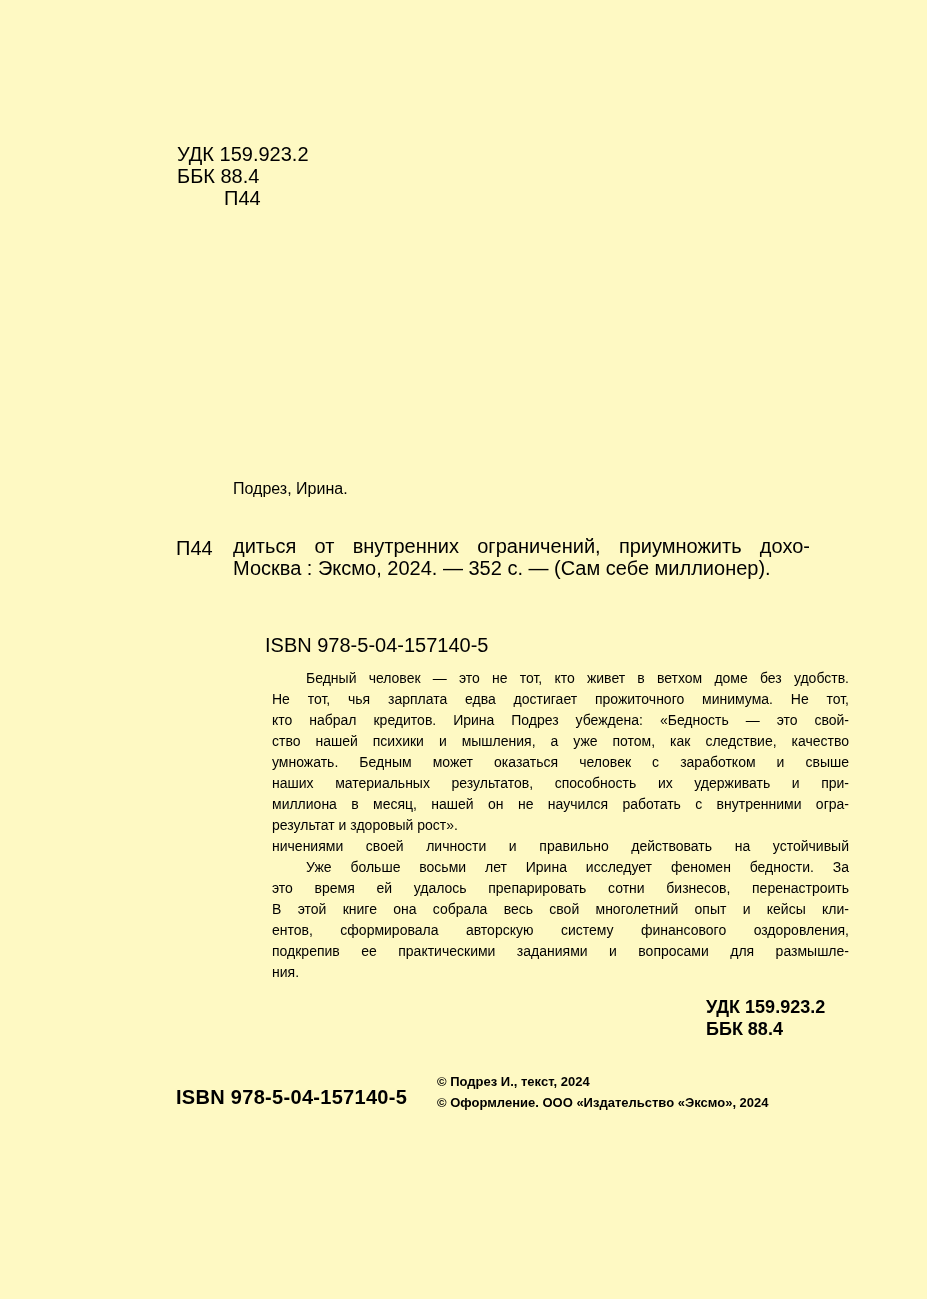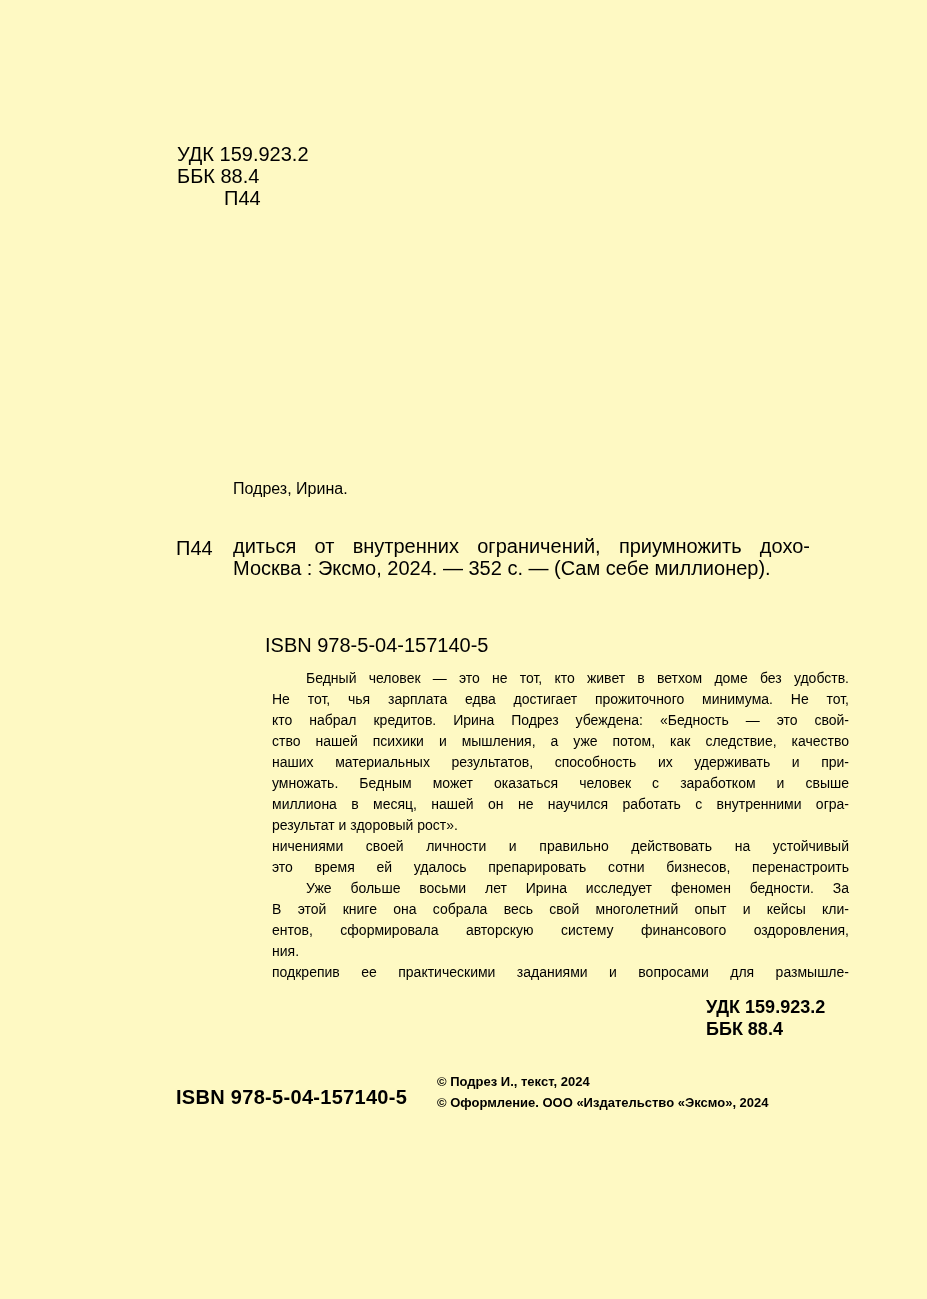--- a/index.html
+++ b/index.html
@@ -126,33 +126,33 @@
       <div class="jline last">Москва : Эксмо, 2024. — 352 с. — (Сам себе миллионер).</div>
     </div>
   <div class="isbn-mid">ISBN 978-5-04-157140-5</div>
 
   <div class="annotation">
     <div class="justified">
         <div class="jline first">Бедный человек — это не тот, кто живет в ветхом доме без удобств.</div>
         <div class="jline">Не тот, чья зарплата едва достигает прожиточного минимума. Не тот,</div>
         <div class="jline">кто набрал кредитов. Ирина Подрез убеждена: «Бедность — это свой-</div>
         <div class="jline">ство нашей психики и мышления, а уже потом, как следствие, качество</div>
+        <div class="jline">умножать. Бедным может оказаться человек с заработком и свыше</div>
         <div class="jline">наших материальных результатов, способность их удерживать и при-</div>
-        <div class="jline">умножать. Бедным может оказаться человек с заработком и свыше</div>
         <div class="jline">миллиона в месяц, нашей он не научился работать с внутренними огра-</div>
         <div class="jline last">результат и здоровый рост».</div>
         <div class="jline">ничениями своей личности и правильно действовать на устойчивый</div>
       </div>
     <div class="justified">
+        <div class="jline first">Уже больше восьми лет Ирина исследует феномен бедности. За</div>
         <div class="jline">это время ей удалось препарировать сотни бизнесов, перенастроить</div>
-        <div class="jline first">Уже больше восьми лет Ирина исследует феномен бедности. За</div>
         <div class="jline">В этой книге она собрала весь свой многолетний опыт и кейсы кли-</div>
         <div class="jline">ентов, сформировала авторскую систему финансового оздоровления,</div>
+        <div class="jline">подкрепив ее практическими заданиями и вопросами для размышле-</div>
         <div class="jline last">ния.</div>
-        <div class="jline">подкрепив ее практическими заданиями и вопросами для размышле-</div>
       </div>
   </div>
 
   <div class="bottom-index">
     <div>УДК 159.923.2</div>
     <div>ББК 88.4</div>
   </div>
 
   <div class="footer-isbn">ISBN 978-5-04-157140-5</div>
   <div class="footer-copyright">

